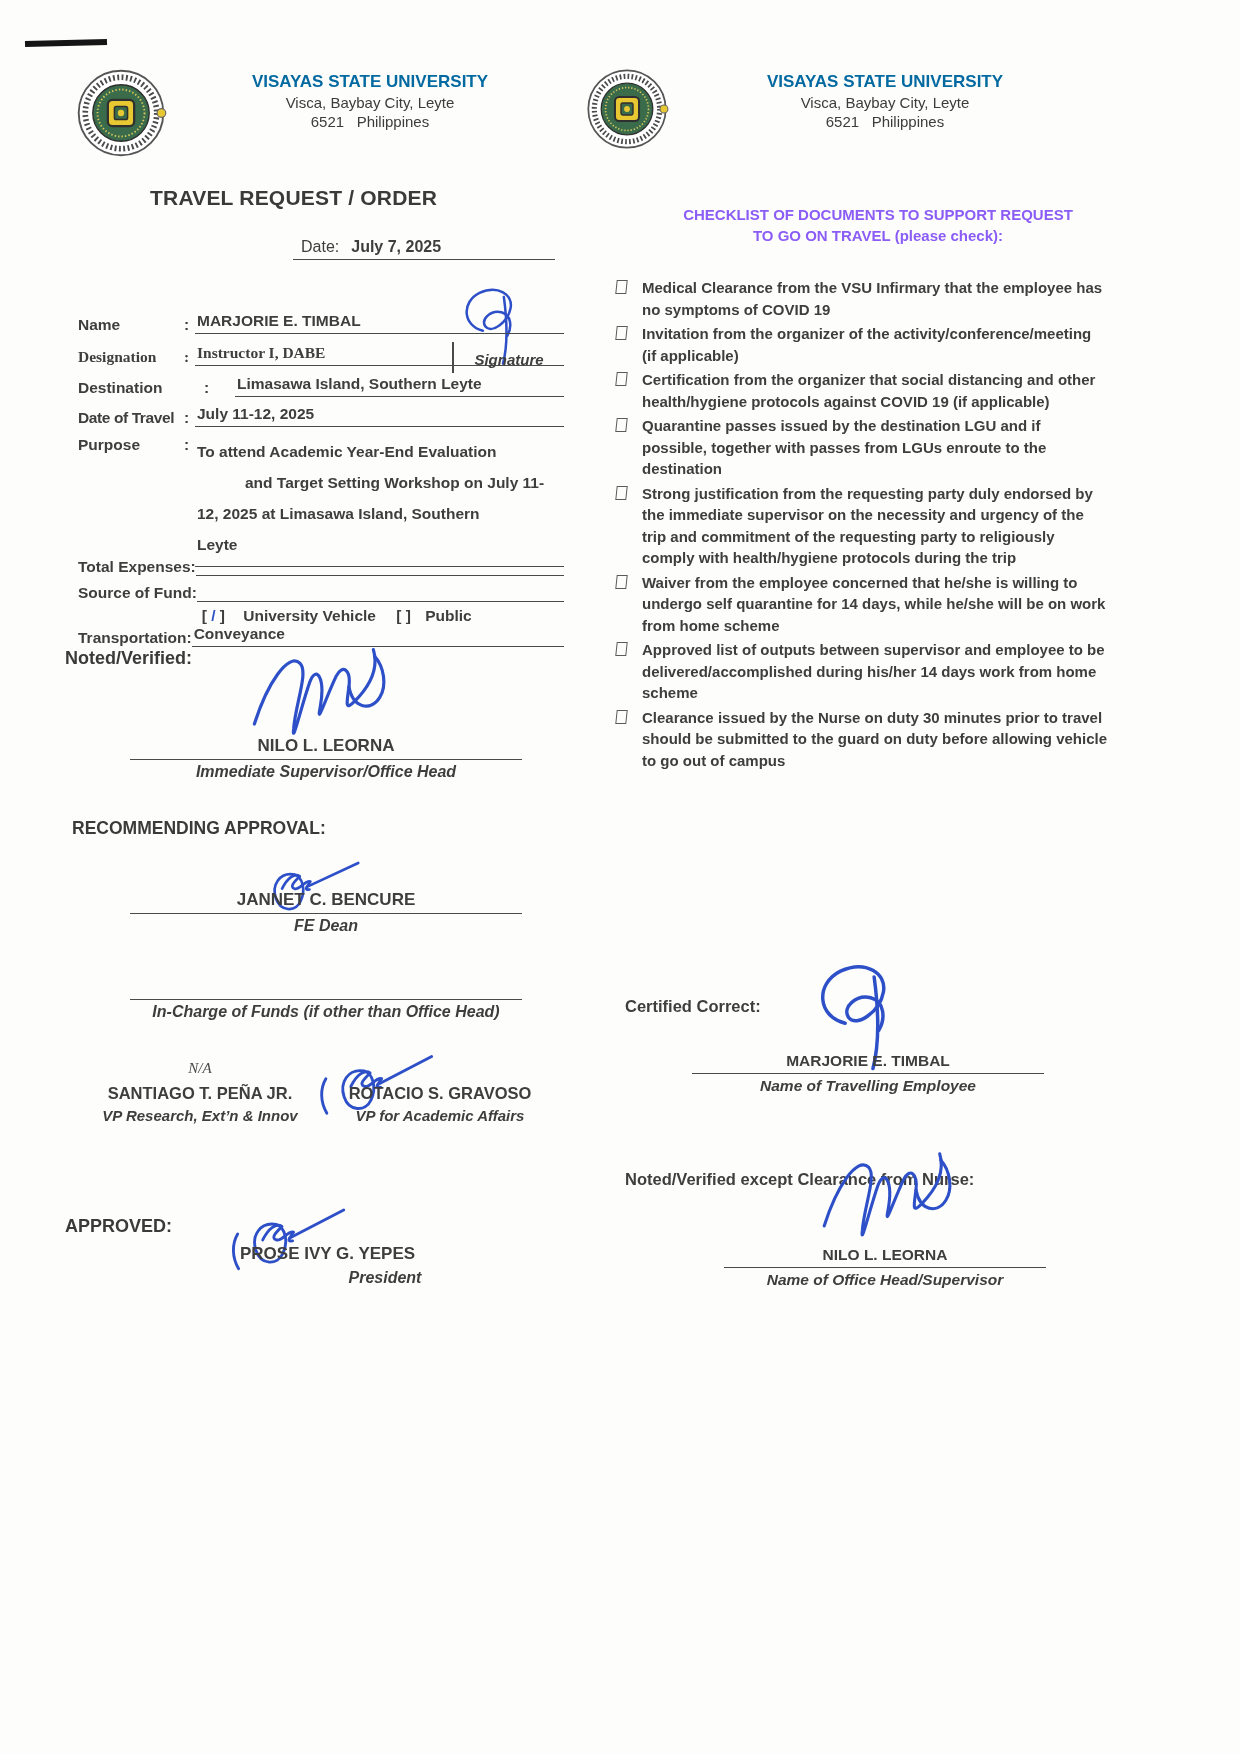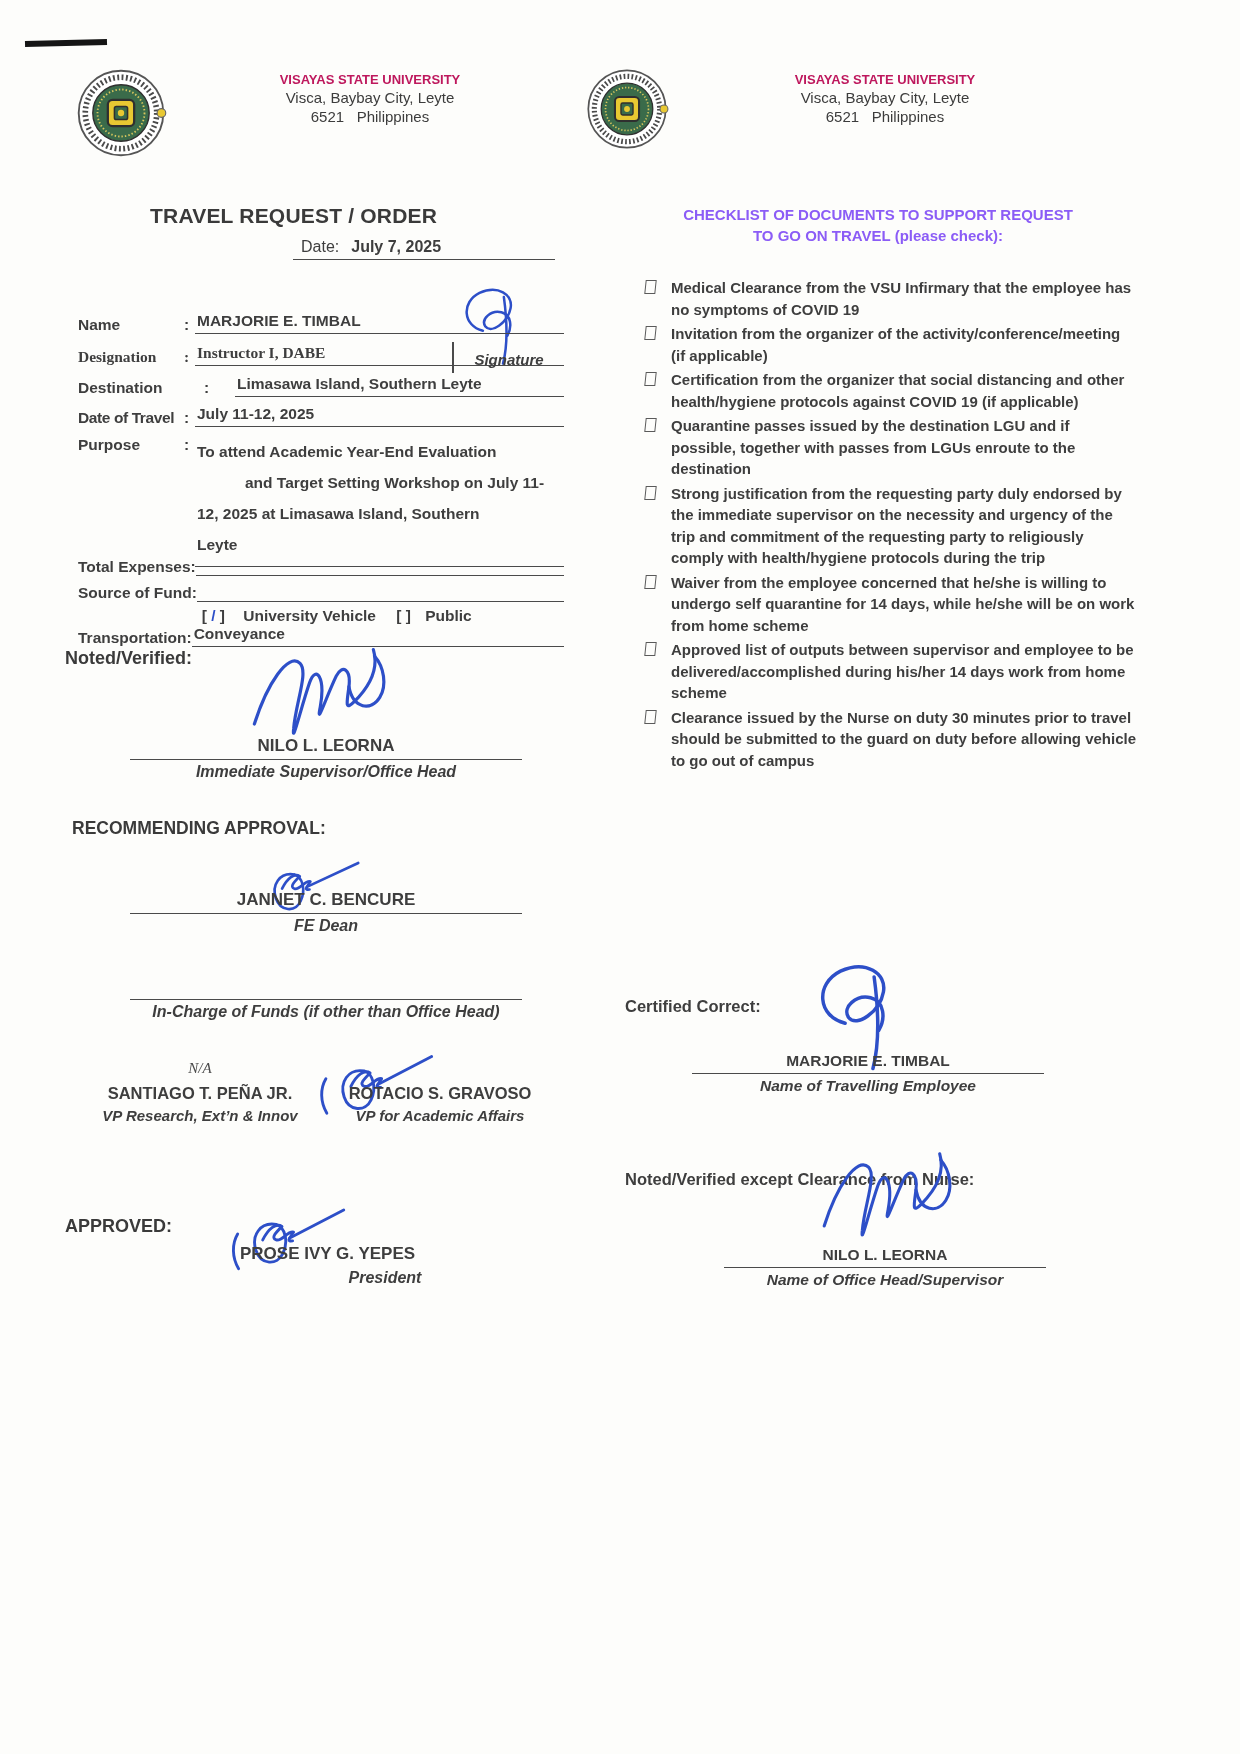--- a/index.html
+++ b/index.html
@@ -7,21 +7,21 @@
   body{ background:#e8e8e8; font-family:"Liberation Sans", sans-serif; }
   .page{ position:relative; width:1240px; height:1754px; background:#fdfdfb; color:var(--ink); overflow:hidden; }
   .abs{ position:absolute; }
   .b{ font-weight:700; }
   .i{ font-style:italic; }
   .ctr{ text-align:center; }
   .uline{ border-bottom:1.6px solid var(--line); }
   .scan-bar{ background:#151515; transform:rotate(-1.5deg); }
 
   
-  .hdr-univ{ font-size:13px; font-weight:700; color:#be185d; }
+  .hdr-univ{ font-size:17px; font-weight:700; color:#0369a1; }
   .hdr-addr{ font-size:15px; color:#3c3c3c; margin-top:2px; }
   .pre{ white-space:pre-wrap; }
 
   
   .frow{ position:absolute; left:78px; width:486px; display:flex; align-items:flex-end; font-size:15.5px; font-weight:700; }
   .frow .lbl{ width:100px; flex:none; }
   .frow .colon{ width:17px; flex:none; text-align:center; }
   .frow .val{ flex:1; padding:0 0 3px 2px; }
   .doc-title{ font-size:21px; font-weight:700; color:#3a3a3a; letter-spacing:.2px; }
   .h-label{ font-size:17.5px; font-weight:700; color:#3a3a3a; }
@@ -57,21 +57,21 @@
       <circle cx="50" cy="50" r="3.4" fill="#e8c832"></circle>
       <circle cx="93" cy="50" r="4.6" fill="#e8c832" stroke="#666" stroke-width="1.2"></circle>
     </svg>
   </div>
   <div class="abs ctr" style="left:220px;top:72px;width:300px;">
     <div class="hdr-univ">VISAYAS STATE UNIVERSITY</div>
     <div class="hdr-addr">Visca, Baybay City, Leyte</div>
     <div class="hdr-addr pre">6521   Philippines</div>
   </div>
 
-  <div class="abs doc-title" style="left:150px;top:204px;">TRAVEL REQUEST / ORDER</div>
+  <div class="abs doc-title" style="left:150px;top:186px;">TRAVEL REQUEST / ORDER</div>
 
   <div class="abs uline" style="left:293px;top:238px;width:262px;display:flex;align-items:flex-end;padding-bottom:3px;font-size:16px;">
     <span style="margin-left:8px;">Date:</span>
     <span class="b" style="margin-left:12px;">July 7, 2025</span>
   </div>
 
   <div class="abs sig" style="left:452px;top:282px;width:92px;height:84px;">
     <svg width="92" height="84" viewBox="0 0 100 100">
       <path d="M 32,58 C 8,52 6,24 28,13 C 50,3 68,15 65,31 C 62,48 42,62 35,53 C 29,44 42,33 54,36 C 66,39 67,54 61,64"></path>
       <path d="M 57,18 C 60,40 63,70 56,97"></path>
@@ -216,21 +216,21 @@
     <div class="hdr-univ">VISAYAS STATE UNIVERSITY</div>
     <div class="hdr-addr">Visca, Baybay City, Leyte</div>
     <div class="hdr-addr pre">6521   Philippines</div>
   </div>
 
   <div class="abs ctr chk-title" style="left:628px;top:204px;width:500px;">
     <div>CHECKLIST OF DOCUMENTS TO SUPPORT REQUEST</div>
     <div>TO GO ON TRAVEL (please check):</div>
   </div>
 
-  <ul class="checklist abs" style="left:645px;top:277px;">
+  <ul class="checklist abs" style="left:616px;top:277px;">
     <li>
         <span class="cbox"></span>
         <span>Medical Clearance from the VSU Infirmary that the employee has no symptoms of COVID 19</span>
       </li>
     <li>
         <span class="cbox"></span>
         <span>Invitation from the organizer of the activity/conference/meeting (if applicable)</span>
       </li>
     <li>
         <span class="cbox"></span>

